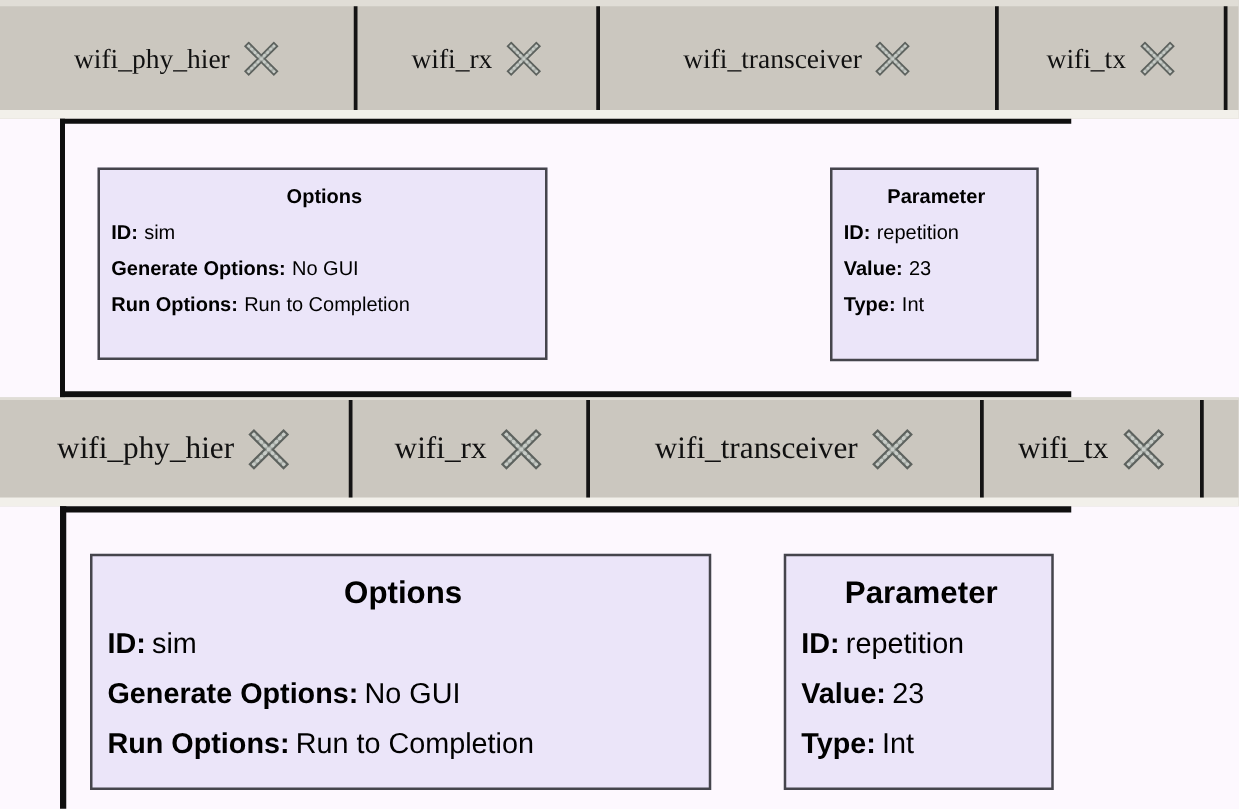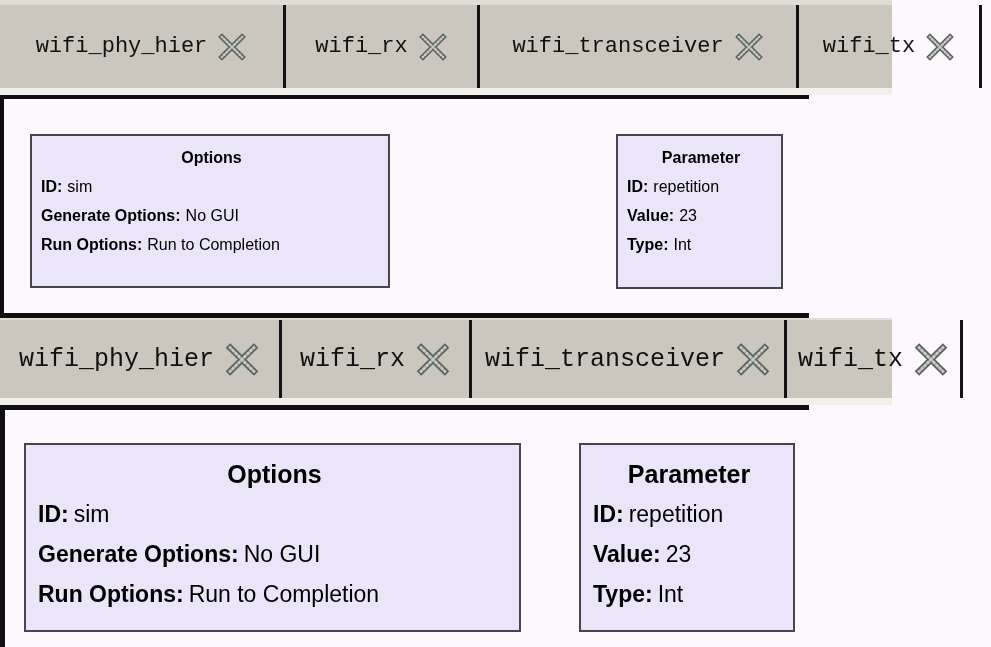--- a/index.html
+++ b/index.html
@@ -8,25 +8,25 @@
     background:var(--canvas-bg,#fdf8fe);
     font-family:"Liberation Sans",sans-serif;
     -webkit-font-smoothing:antialiased;
   }
   .panel{position:absolute;left:0;width:991px;}
   .panel-top{top:0;height:318px;}
   .panel-bottom{top:318px;height:329px;}
 
   
   .tabbar{
-    display:flex;box-sizing:border-box;width:892px;
+    display:flex;box-sizing:border-box;width:991px;
     background:var(--tabbar-bg,#cbc7bf);
     border-top:5px solid var(--tabbar-highlight,#e0ddd6);
     border-bottom:7px solid var(--tabbar-lightstrip,#f2f0ea);
-    font-family:Liberation Mono, monospace;
+    font-family:Liberation Serif, serif;
   }
   .panel-top .tabbar{height:95px;}
   .panel-bottom .tabbar{height:87px;border-top-width:2px;}
   .tab{
     display:flex;align-items:center;justify-content:center;
     box-sizing:border-box;border-right:3px solid var(--divider,#141414);
     cursor:pointer;flex:none;
   }
   .panel-top .tab1{width:286px}.panel-top .tab2{width:194px}
   .panel-top .tab3{width:319px}.panel-top .tab4{width:183px}
@@ -38,20 +38,21 @@
   .close-icon{flex:none;margin-left:10px;display:block;}
   .panel-top .close-icon{width:30px;height:28px;}
   .panel-bottom .close-icon{width:36px;height:33px;}
 
   
   .canvas{
     position:relative;box-sizing:border-box;width:809px;
     background:var(--canvas-bg,#fdf8fe);
     border-left:4px solid var(--canvas-border,#0f0f0f);
     border-top:4px solid var(--canvas-border,#0f0f0f);
+    margin-left:48px;
   }
   .panel-top .canvas{height:223px;border-bottom:5px solid var(--canvas-border,#0f0f0f);}
   .panel-bottom .canvas{height:242px;border-left-width:5px;border-top-width:5px;}
 
   
   .block{
     position:absolute;box-sizing:border-box;
     background:var(--block-bg,#ebe5f9);
     border:2px solid var(--block-border,#45454c);
     color:#000;cursor:default;

